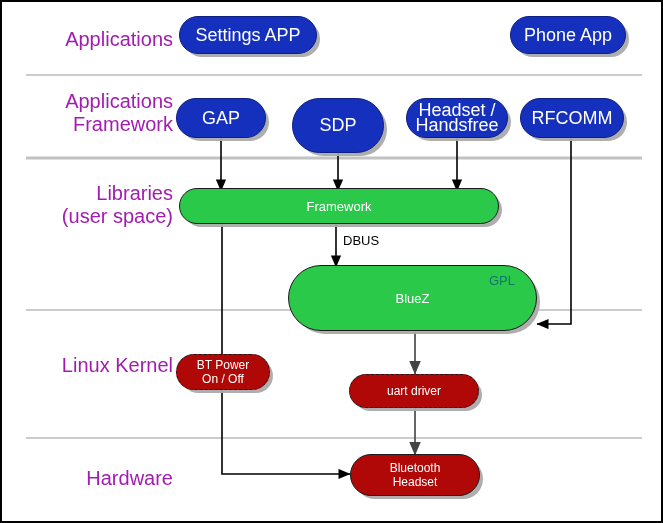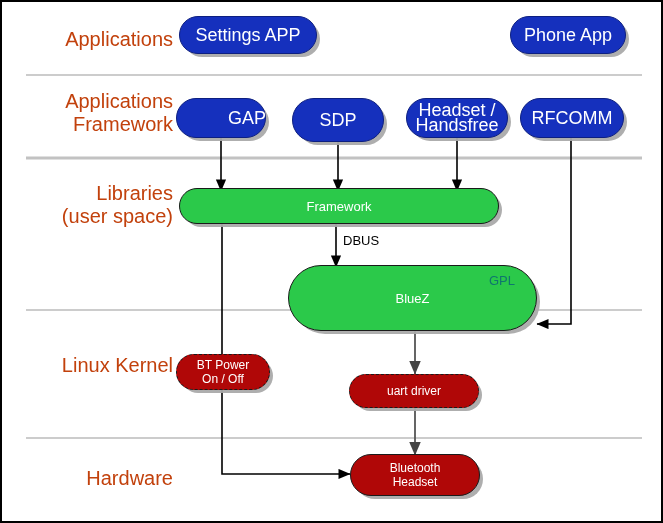--- a/index.html
+++ b/index.html
@@ -19,21 +19,21 @@
   }
   svg#wires {
     position: absolute;
     left: 0; top: 0;
     width: 663px;
     height: 523px;
     pointer-events: none;
   }
   .layer-label {
     position: absolute;
-    color: #c2410c;
+    color: #a21caf;
     font-size: 20px;
     line-height: 23px;
     text-align: right;
     width: 165px;
     left: 6px;
     letter-spacing: 0px;
     white-space: pre-line;
   }
   .node {
     position: absolute;
@@ -147,26 +147,26 @@
   <div class="node blue" style="left:177px; top:14px; width:138px; height:38px;">
     <span class="shape"></span>
     <span class="lbl">Settings APP</span>
   </div>
 
   <div class="node blue" style="left:508px; top:14px; width:116px; height:38px;">
     <span class="shape"></span>
     <span class="lbl">Phone App</span>
   </div>
 
-  <div class="node blue" style="left:174px; top:96px; width:90px; height:40px;align-items:flex-end;">
+  <div class="node blue" style="left:174px; top:96px; width:90px; height:40px;">
     <span class="shape"></span>
     <span class="lbl">GAP</span>
   </div>
 
-  <div class="node blue" style="left:290px; top:96px; width:92px; height:44px;">
+  <div class="node blue" style="left:290px; top:96px; width:92px; height:55px;">
     <span class="shape"></span>
     <span class="lbl">SDP</span>
   </div>
 
   <div class="node blue" style="left:404px; top:96px; width:102px; height:40px;">
     <span class="shape"></span>
     <span class="lbl">Headset /</span>
     <span class="lbl sub">Handsfree</span>
   </div>
 

